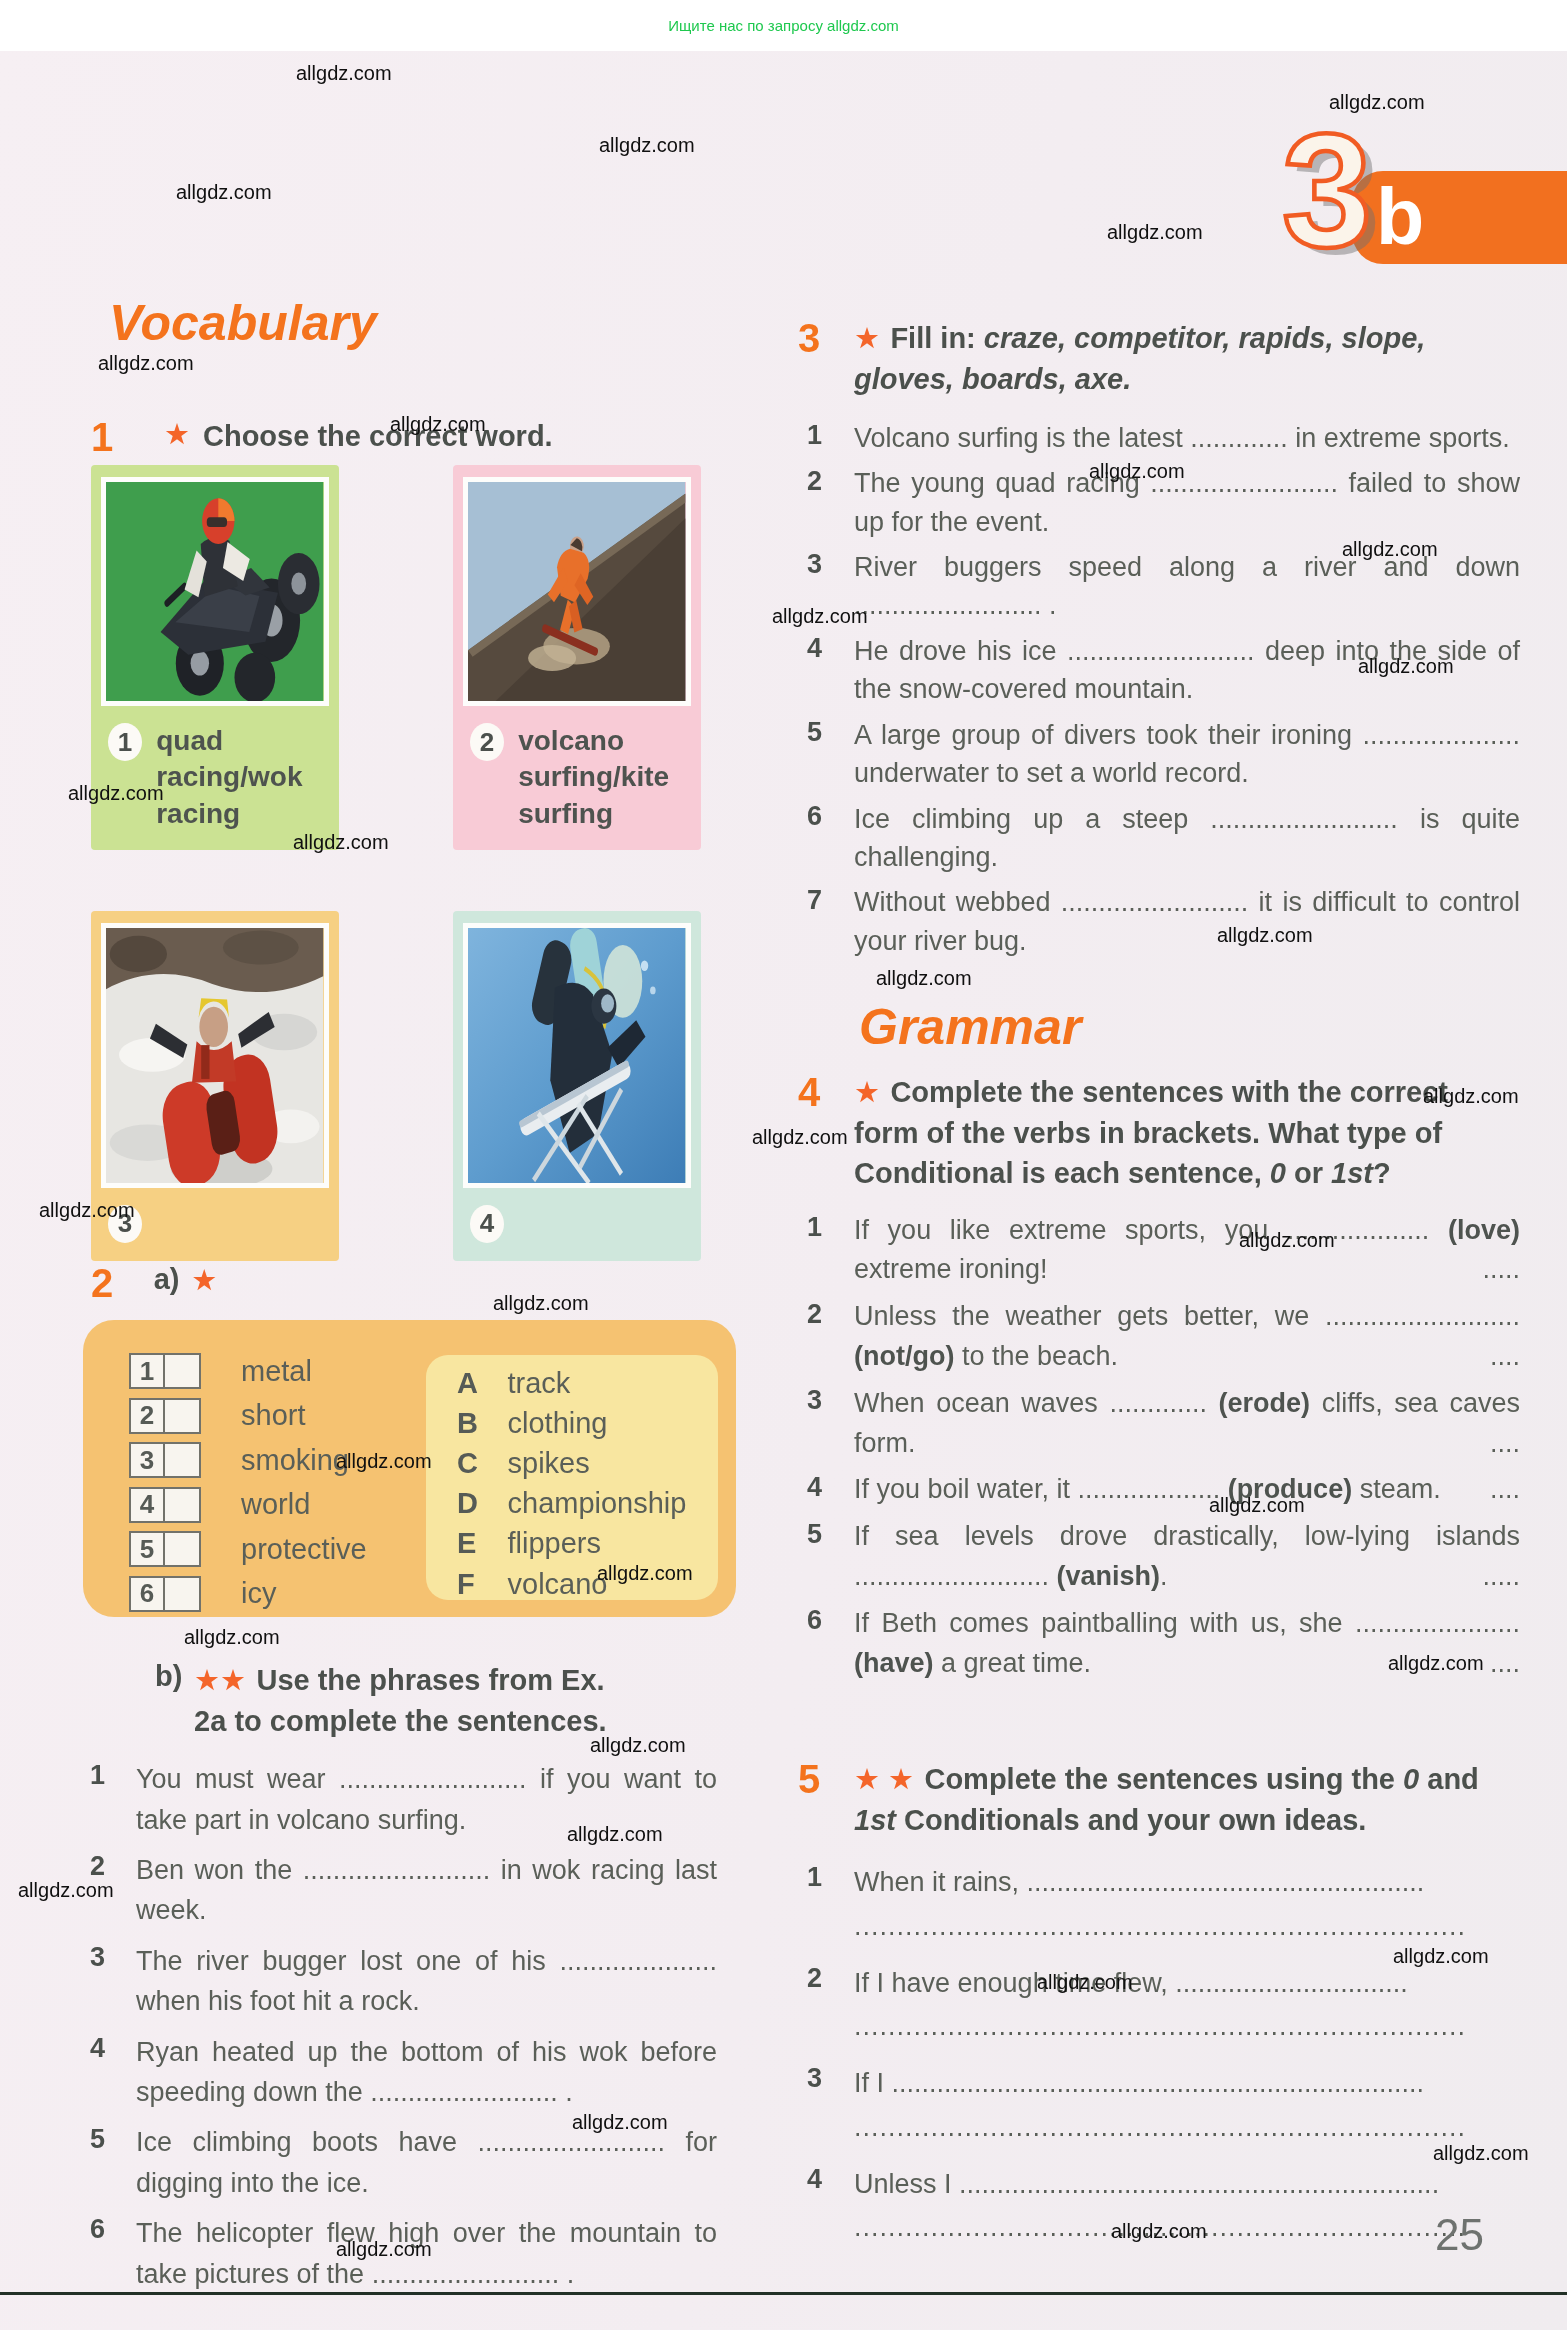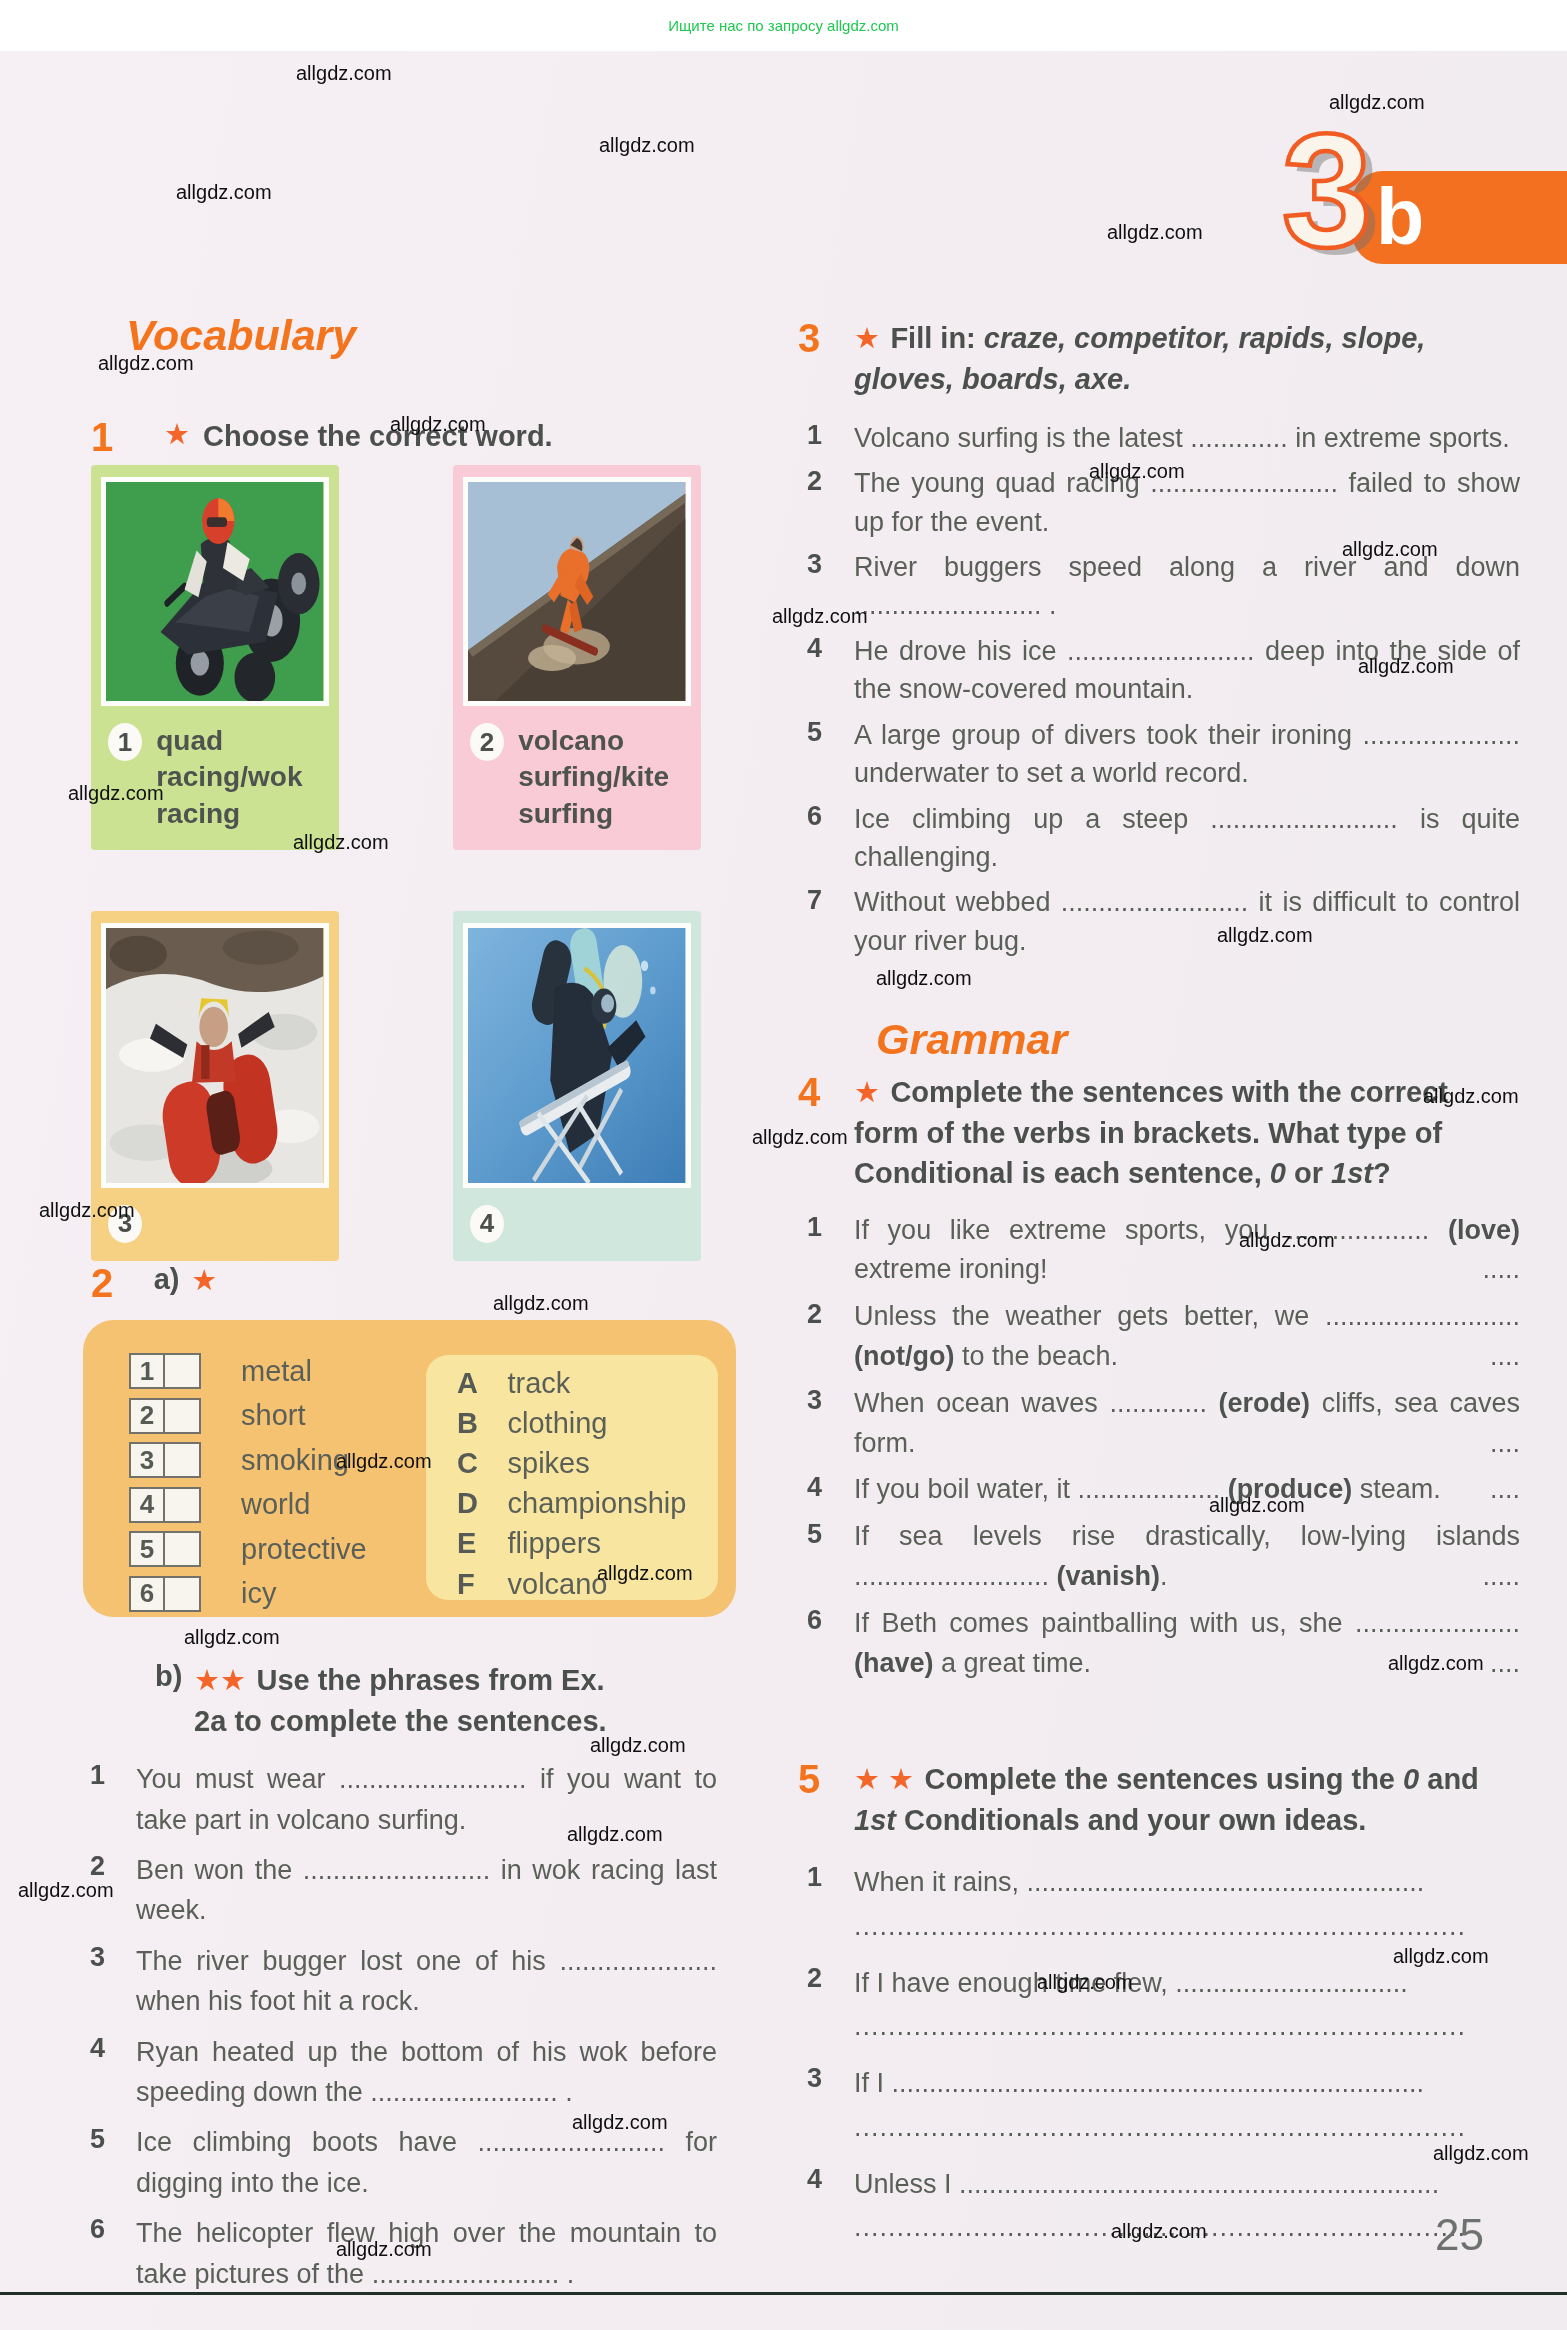--- a/index.html
+++ b/index.html
@@ -14,21 +14,21 @@
   .top-strip span{font-size:15px;color:#1ec84e;}
   
   .wm{position:absolute;font-size:20px;color:#101010;z-index:40;white-space:nowrap;}
   
   .tab-bar{position:absolute;left:1352px;top:171px;width:216px;height:93px;background:#f2701f;
     border-radius:31px 0 0 31px;z-index:2;}
   .tab-num{position:absolute;left:1282px;top:109px;font-size:162px;font-weight:800;line-height:1;
     color:#fbf4ea;-webkit-text-stroke:4.6px #f15c23;text-shadow:9px 6.5px 0 rgba(110,110,110,.45);z-index:3;}
   .tab-letter{position:absolute;left:1376px;top:177px;font-size:79px;font-weight:700;line-height:1;color:#ffffff;z-index:4;}
   
-  .sec-heading{position:absolute;font-size:43px;font-weight:800;font-style:italic;color:#f4731d;margin:17px;}
+  .sec-heading{position:absolute;font-size:50px;font-weight:800;font-style:italic;color:#f4731d;margin:0;}
   #voc-heading{left:109px;top:294px;}
   #gram-heading{left:859px;top:998px;}
   
   .ex-header{position:absolute;display:flex;align-items:flex-start;}
   .ex-num{font-size:40px;font-weight:700;color:#f4731d;line-height:1;flex:none;}
   .part-label{font-size:29px;font-weight:700;color:#4b504c;flex:none;}
   .star{color:#f4652a;font-size:29px;line-height:1.2;}
   .ex-title{font-size:29px;font-weight:700;color:#4b504c;line-height:1.35;}
   .title-block{font-size:29px;font-weight:700;color:#4b504c;line-height:1.4;}
   .title-block .star{margin-right:10.4px;}
@@ -551,21 +551,21 @@
           <div class="sbody">
             <span><span>If you boil water, it ................... </span><span class="b">(produce)</span><span> steam.</span></span>
             <span class="tail">....</span>
             
           </div>
         </div>
 
         <div class="sent">
           <span class="snum">5</span>
           <div class="sbody">
-            <span><span>If sea levels rise drastically, low-lying islands .......................... </span><span class="b">(vanish)</span><span>.</span></span>
+            <span><span>If sea levels drove drastically, low-lying islands .......................... </span><span class="b">(vanish)</span><span>.</span></span>
             <span class="tail">.....</span>
             
           </div>
         </div>
 
         <div class="sent">
           <span class="snum">6</span>
           <div class="sbody">
             <span><span>If Beth comes paintballing with us, she ...................... </span><span class="b">(have)</span><span> a great time.</span></span>
             <span class="tail">....</span>

